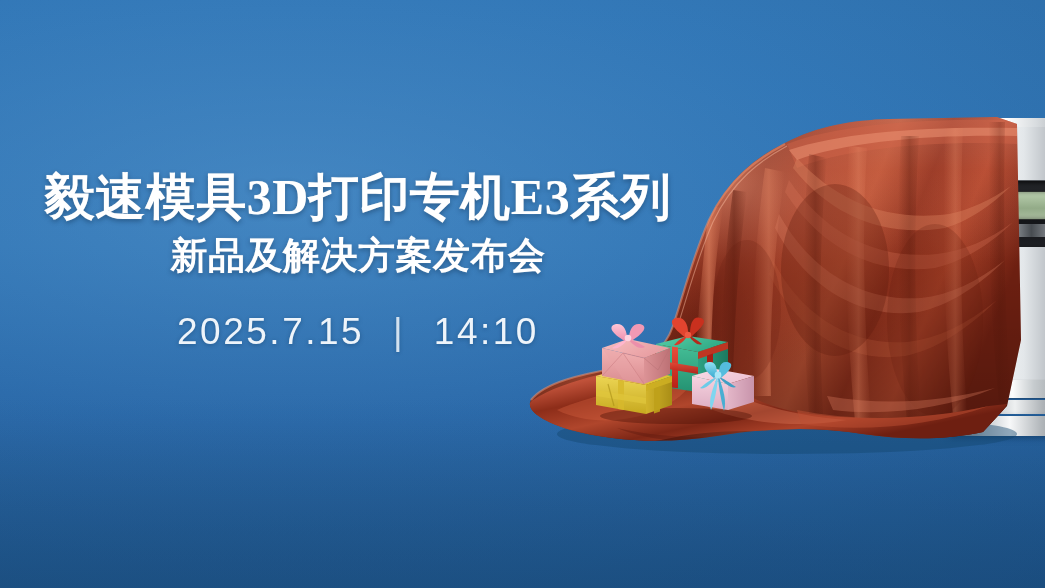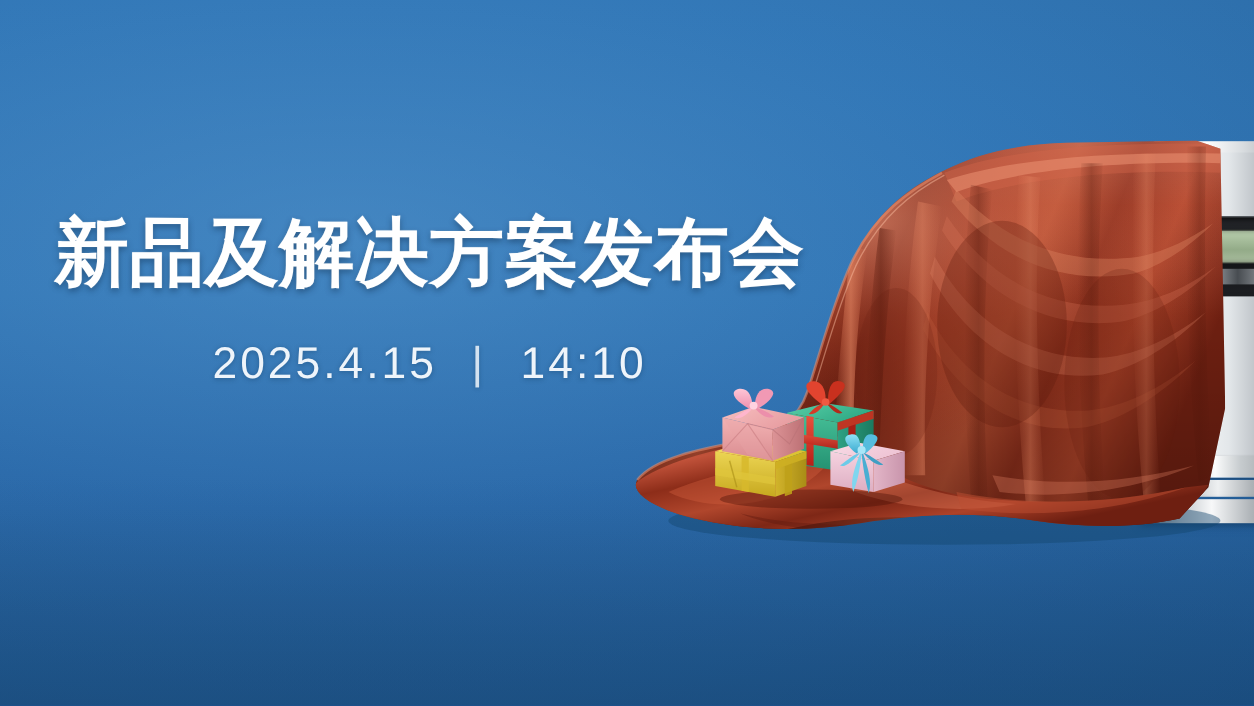--- a/index.html
+++ b/index.html
@@ -25,21 +25,21 @@
     position:absolute;left:0;top:168px;width:716px;text-align:center;z-index:30;
   }
   .title-line{
     font-family:"Liberation Serif",serif;
     font-weight:bold;color:#ffffff;letter-spacing:.5px;
     line-height:1.16;
     text-shadow:0 2px 5px rgba(10,40,70,.45), 0 0 1px rgba(255,255,255,.5);
     white-space:nowrap;
   }
   .title-line.l1{font-size:50px;}
-  .title-line.l2{font-size:62px;margin-top:9px;}
+  .title-line.l2{font-size:37px;margin-top:9px;}
   .subtitle{
     margin-top:33px;font-size:37px;color:#eef4fa;font-weight:300;
     letter-spacing:2.5px;
     text-shadow:0 1px 4px rgba(10,40,70,.35);
   }
   .subtitle .sep{display:inline-block;padding:0 16px;opacity:.85;font-weight:200;}
 
   
   .machine{
     position:absolute;left:960px;top:118px;width:110px;height:320px;z-index:6;
@@ -367,22 +367,23 @@
           <path d="M3 3 C15 -4 21 -12 12 -14 C4 -15 1 -7 1 1 Z" fill="#f199b4"></path>
           <path d="M-1 2 C-5 8 -12 12 -16 10 C-10 6 -4 2 -1 2 Z" fill="#ffb6cd"></path>
           <path d="M1 2 C6 8 12 12 17 9 C11 5 5 2 1 2 Z" fill="#ec8fab"></path>
           <circle cx="0" cy="0" r="3.3" fill="#ffd2e0"></circle>
         </g>
       </g>
     </svg>
   </div>
 
   <div class="title-wrap">
+    <div class="title-line l1">毅速模具3D打印专机E3系列</div>
     <div class="title-line l2">新品及解决方案发布会</div>
     <div class="subtitle">
-      <span>2025.4.15</span>
+      <span>2025.7.15</span>
       <span class="sep">|</span>
       <span>14:10</span>
     </div>
   </div>
 
   <div class="bg-bottom"></div>
 </div>
 
 </body></html>

